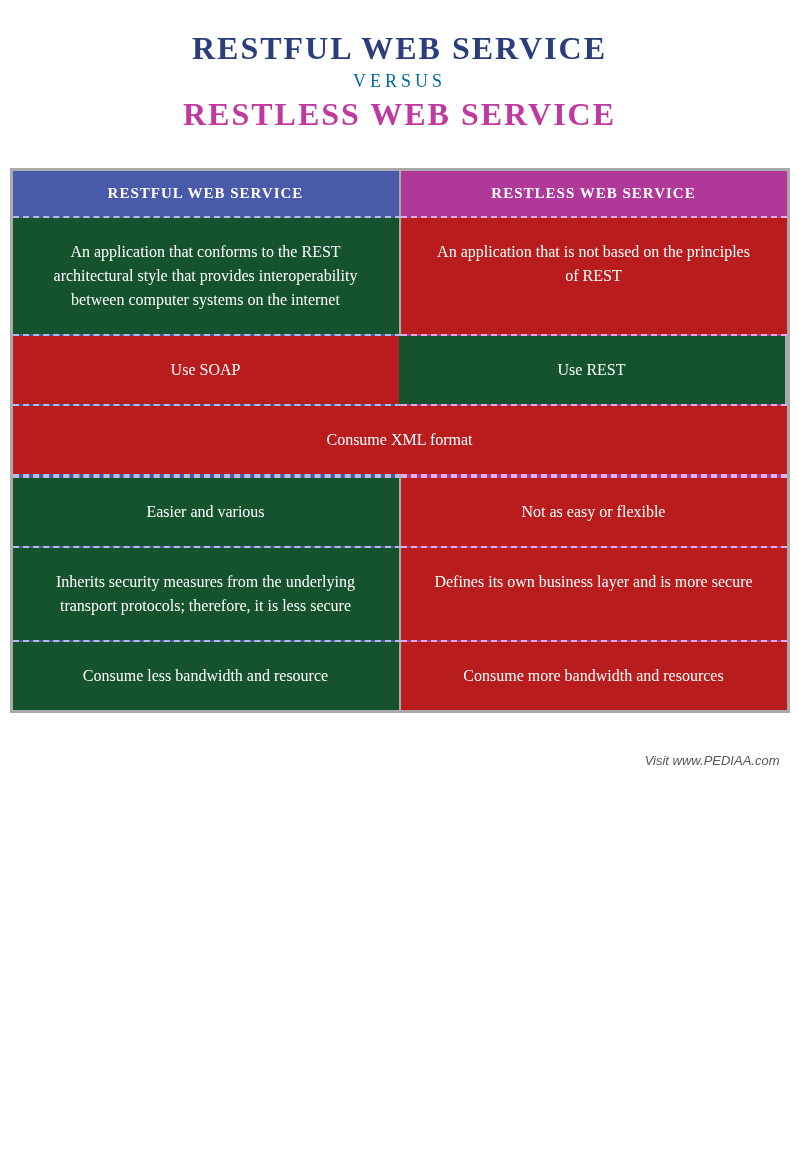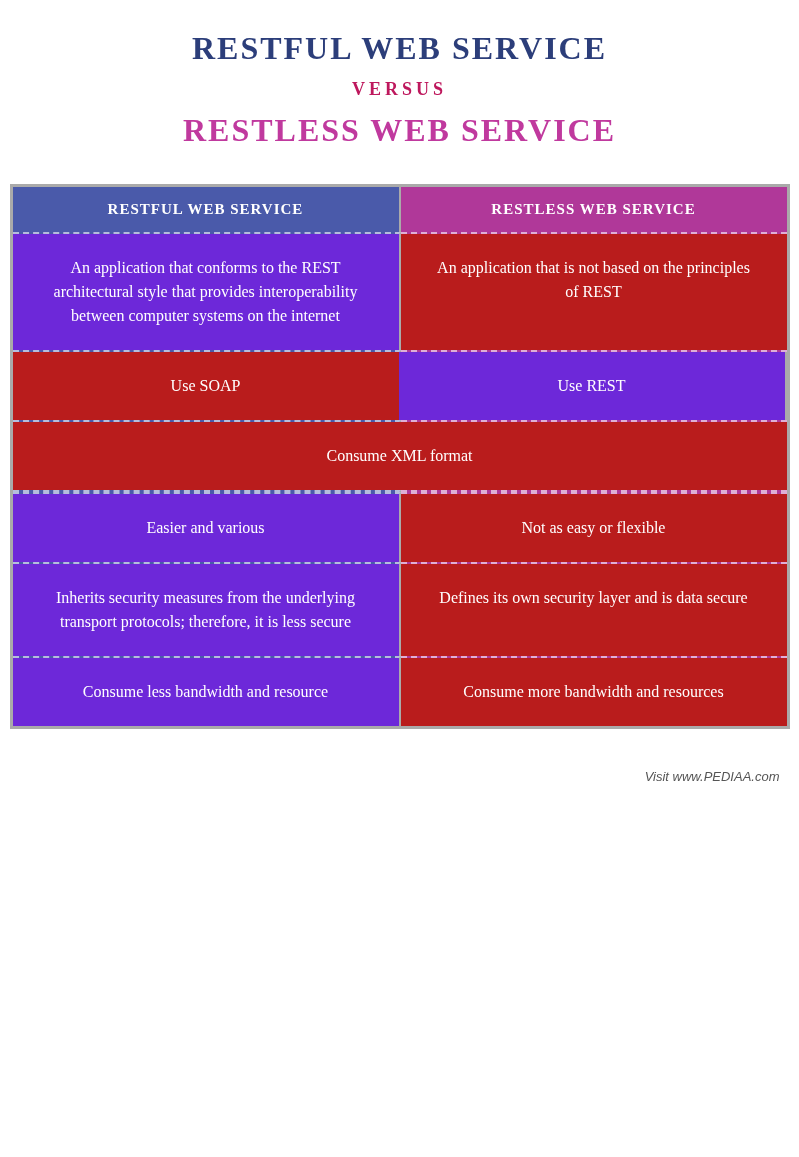--- a/index.html
+++ b/index.html
@@ -28,24 +28,24 @@
     .title-restful {
       font-size: 32px;
       font-weight: bold;
       color: #2c3e7a;
       letter-spacing: 2px;
       font-family: Georgia, serif;
     }
 
     .versus-text {
       font-size: 18px;
-      font-weight: bold;
-      color: #be185d;
+      font-weight: normal;
+      color: #0369a1;
       letter-spacing: 4px;
-      margin: 12px 0;
+      margin: 4px 0;
       font-family: Georgia, serif;
     }
 
     .title-restless {
       font-size: 32px;
       font-weight: bold;
       color: #c0399e;
       letter-spacing: 2px;
       font-family: Georgia, serif;
     }
@@ -90,21 +90,21 @@
       flex: 1;
       padding: 22px 30px;
       text-align: center;
       font-size: 16px;
       line-height: 1.5;
       color: #ffffff;
       position: relative;
     }
 
     .cell-left {
-      background: #6d28d9;
+      background: #14532d;
       border-right: 2px solid #aaaaaa;
     }
 
     .cell-right {
       background: #b91c1c;
     }
 
     .dashed-divider {
       width: 100%;
       display: flex;
@@ -184,21 +184,21 @@
       <div class="table-row">
         <div class="cell cell-left">Easier and various</div>
         <div class="cell cell-right">Not as easy or flexible</div>
       </div>
       <div class="dashed-divider">
         <div class="dashed-left"></div>
         <div class="dashed-right"></div>
       </div>
       <div class="table-row">
         <div class="cell cell-left">Inherits security measures from the underlying transport protocols; therefore, it is less secure</div>
-        <div class="cell cell-right">Defines its own security layer and is data secure</div>
+        <div class="cell cell-right">Defines its own business layer and is more secure</div>
       </div>
       <div class="dashed-divider">
         <div class="dashed-left"></div>
         <div class="dashed-right"></div>
       </div>
       <div class="table-row">
         <div class="cell cell-left">Consume less bandwidth and resource</div>
         <div class="cell cell-right">Consume more bandwidth and resources</div>
       </div>
     </div>

